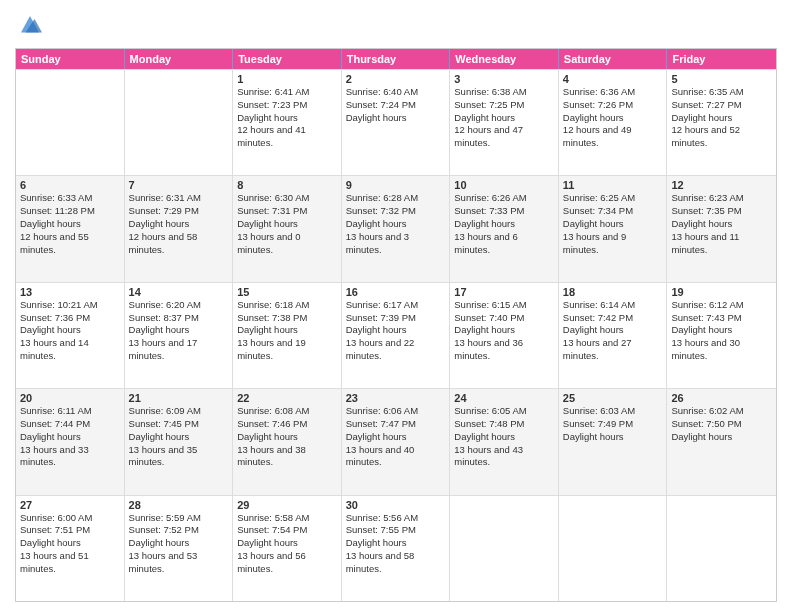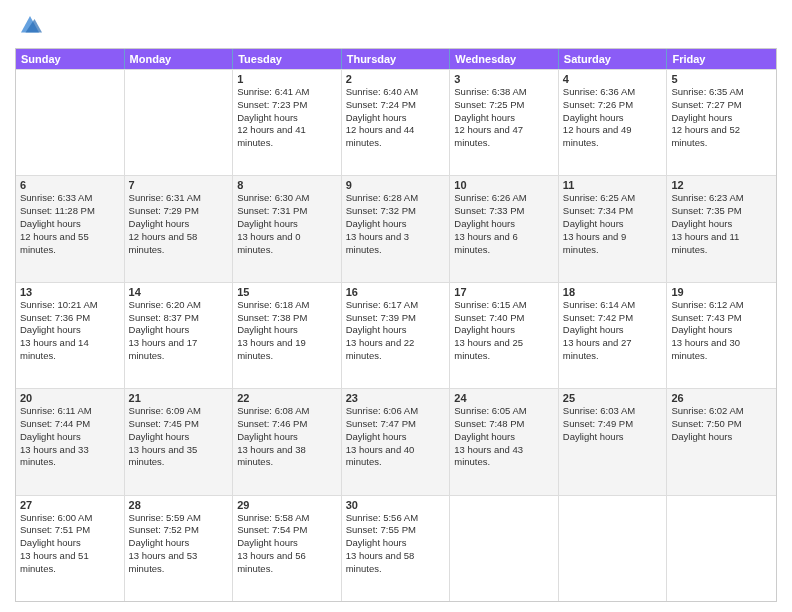--- a/index.html
+++ b/index.html
@@ -55,21 +55,21 @@
     }
     .calendar {
       flex: 1;
       display: flex;
       flex-direction: column;
       border: 1px solid #ccc;
     }
     .cal-header {
       display: grid;
       grid-template-columns: repeat(7, 1fr);
-      background: #8b5cf6;
+      background: #ec4899;
     }
     .cal-header-cell {
       color: #fff;
       font-size: 11px;
       font-weight: bold;
       padding: 4px 5px;
       border-right: 1px solid #6a9fd1;
     }
     .cal-header-cell:last-child { border-right: none; }
     .cal-body {
@@ -148,21 +148,20 @@
             <span class="info-line">Sunrise: 6:41 AM</span>
             <span class="info-line">Sunset: 7:23 PM</span>
             <span class="info-line">Daylight hours</span>
             <span class="info-line">12 hours and 41 minutes.</span>
           </div>
           <div class="cal-cell">
             <span class="day-num">2</span>
             <span class="info-line">Sunrise: 6:40 AM</span>
             <span class="info-line">Sunset: 7:24 PM</span>
             <span class="info-line">Daylight hours</span>
-            <span class="info-line">12 hours and 44 minutes.</span>
           </div>
           <div class="cal-cell">
             <span class="day-num">3</span>
             <span class="info-line">Sunrise: 6:38 AM</span>
             <span class="info-line">Sunset: 7:25 PM</span>
             <span class="info-line">Daylight hours</span>
             <span class="info-line">12 hours and 47 minutes.</span>
           </div>
           <div class="cal-cell">
             <span class="day-num">4</span>
@@ -257,21 +256,21 @@
             <span class="info-line">Sunrise: 6:17 AM</span>
             <span class="info-line">Sunset: 7:39 PM</span>
             <span class="info-line">Daylight hours</span>
             <span class="info-line">13 hours and 22 minutes.</span>
           </div>
           <div class="cal-cell">
             <span class="day-num">17</span>
             <span class="info-line">Sunrise: 6:15 AM</span>
             <span class="info-line">Sunset: 7:40 PM</span>
             <span class="info-line">Daylight hours</span>
-            <span class="info-line">13 hours and 25 minutes.</span>
+            <span class="info-line">13 hours and 36 minutes.</span>
           </div>
           <div class="cal-cell">
             <span class="day-num">18</span>
             <span class="info-line">Sunrise: 6:14 AM</span>
             <span class="info-line">Sunset: 7:42 PM</span>
             <span class="info-line">Daylight hours</span>
             <span class="info-line">13 hours and 27 minutes.</span>
           </div>
           <div class="cal-cell">
             <span class="day-num">19</span>

